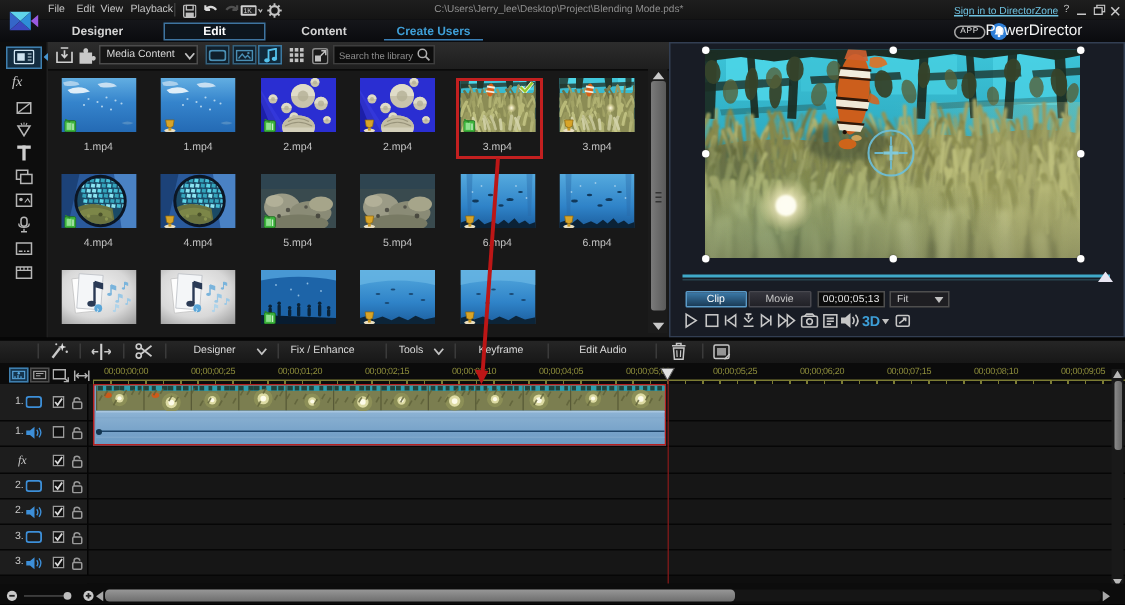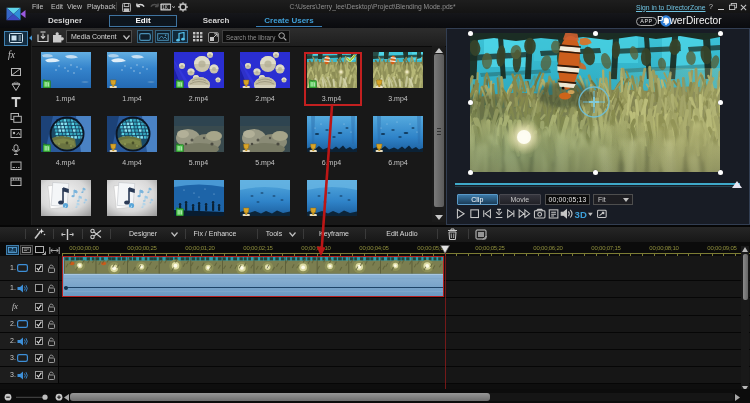--- a/index.html
+++ b/index.html
@@ -63,21 +63,21 @@
 <svg class="ab" style="left:729px;top:3px" width="8" height="7" viewBox="0 0 9 8">
 <rect x="2.5" y="0.5" width="6" height="5" fill="none" stroke="#c8c8c8"></rect>
 <rect x="0.5" y="2.5" width="6" height="5" fill="#141414" stroke="#c8c8c8"></rect>
 </svg>
 <svg class="ab" style="left:740px;top:3.5px" width="7" height="7" viewBox="0 0 8 8">
 <path d="M1,1 L7,7 M7,1 L1,7" stroke="#c8c8c8" stroke-width="1.2"></path>
 </svg>
 <div class="tx" style="left:35px;top:16px;width:60px;text-align:center;font-size:8px;font-weight:bold;color:#d4d4d4">Designer</div>
 <div class="ab" style="left:109px;top:14.5px;width:68px;height:12.5px;border:1px solid #3f74a0;background:#0d151d"></div>
 <div class="tx" style="left:109px;top:16px;width:68px;text-align:center;font-size:8px;font-weight:bold;color:#fff">Edit</div>
-<div class="tx" style="left:186px;top:16px;width:60px;text-align:center;font-size:8px;font-weight:bold;color:#d4d4d4">Search</div>
+<div class="tx" style="left:186px;top:16px;width:60px;text-align:center;font-size:8px;font-weight:bold;color:#d4d4d4">Content</div>
 <div class="tx" style="left:256px;top:16px;width:66px;text-align:center;font-size:8px;font-weight:bold;color:#3f9fd7">Create Users</div>
 <div class="ab" style="left:256px;top:25.5px;width:66px;height:1px;background:#3a7fb5"></div>
 <div class="ab" style="left:636px;top:16.5px;width:21px;height:9px;border:1px solid #a8a8a8;border-radius:5px;"></div>
 <div class="tx" style="left:636px;top:18.3px;width:21px;text-align:center;font-size:5.5px;color:#e0e0e0;letter-spacing:.5px">APP</div>
 <svg class="ab" style="left:660px;top:15px" width="12" height="12" viewBox="0 0 12 12">
 <circle cx="6" cy="6" r="5.7" fill="#2e7fd8"></circle>
 <path d="M6,2.4 C4.6,2.4 3.8,3.5 3.8,4.8 L3.8,6.8 L3,8 L9,8 L8.2,6.8 L8.2,4.8 C8.2,3.5 7.4,2.4 6,2.4 Z" fill="#fff"></path>
 <circle cx="6" cy="9" r="0.9" fill="#fff"></circle>
 </svg>
 <div class="tx" style="left:657px;top:14.5px;font-size:10.2px;color:#f4f4f4">PowerDirector</div>

